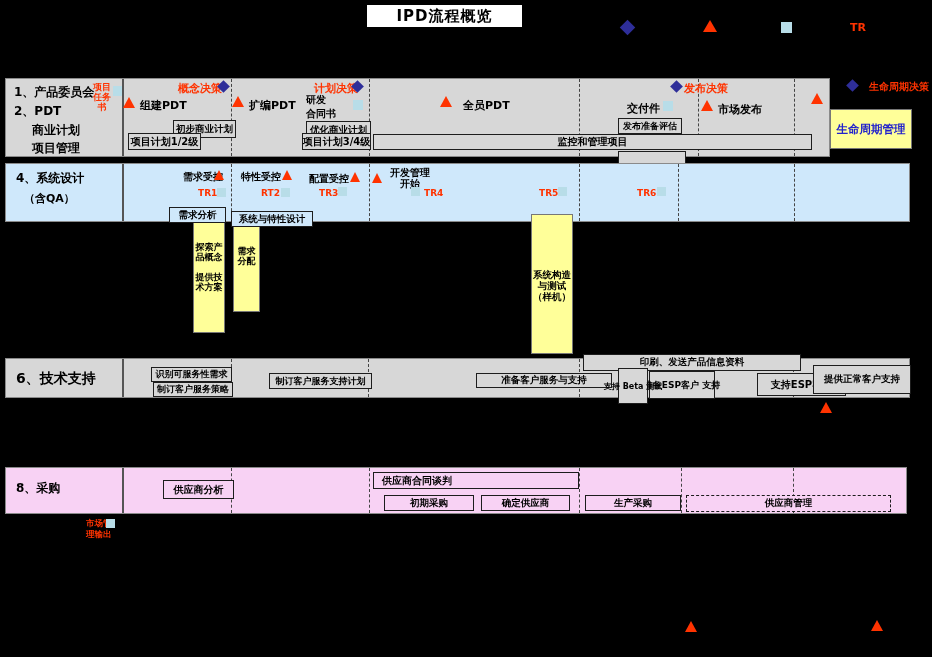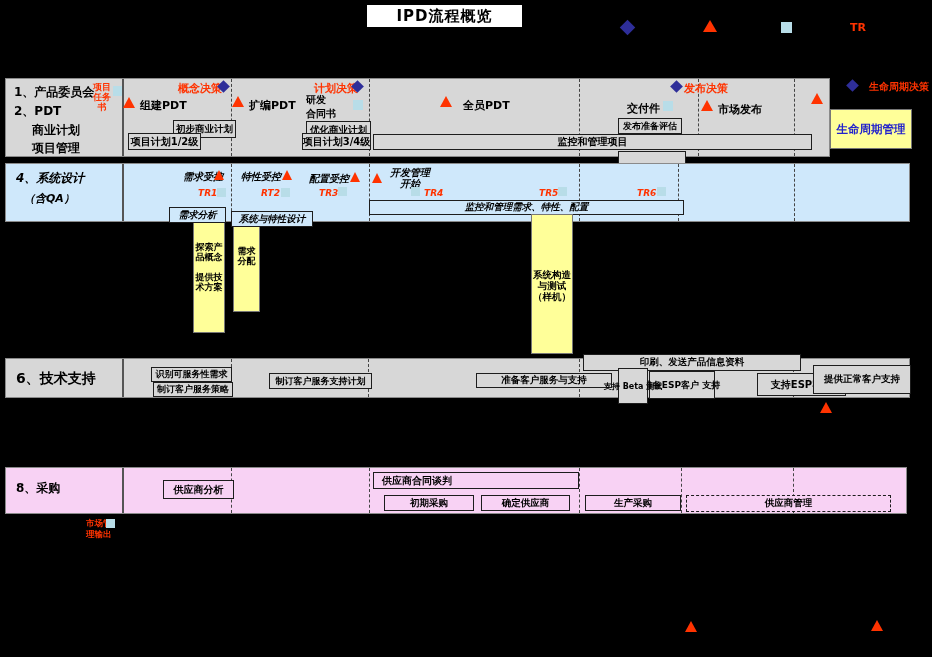--- a/index.html
+++ b/index.html
@@ -2,21 +2,21 @@
 <html><head>
 <meta charset="utf-8">
 <style>
   html,body{margin:0;padding:0;background:#000;}
   #canvas{position:relative;width:932px;height:657px;background:#000;overflow:hidden;
           font-family:"DejaVu Sans","Liberation Sans",sans-serif;font-weight:bold;color:#000;}
   .abs{position:absolute;}
   .pre{white-space:pre-line;}
   .band{position:absolute;border:1px solid #8a8a8a;}
   .gray{background:#d7d7d7;}
-  .blue{background:#cfe8fb;font-style:italic;}
+  .blue{background:#cfe8fb;}
   .pink{background:#f8d2f4;}
   .vline{position:absolute;top:0;bottom:0;width:0;border-left:2px solid #555;}
   .dash{position:absolute;top:0;bottom:0;width:0;border-left:1.5px dashed #444;}
   .gbox{position:absolute;background:#d7d7d7;border:1.5px solid #1d1d1d;display:flex;align-items:center;justify-content:center;white-space:nowrap;}
   .bbox{position:absolute;background:#cfe8fb;border:1.5px solid #1d1d1d;display:flex;align-items:center;justify-content:center;white-space:nowrap;}
   .pbox{position:absolute;background:#f8d2f4;border:1.5px solid #1d1d1d;display:flex;align-items:center;justify-content:center;white-space:nowrap;}
   .ybox{position:absolute;background:#ffff99;border:1px solid #777;}
   .tri{position:absolute;width:0;height:0;border-left:6px solid transparent;border-right:6px solid transparent;border-bottom:11px solid #ff3300;}
   .tri-s{position:absolute;width:0;height:0;border-left:5px solid transparent;border-right:5px solid transparent;border-bottom:10px solid #ff3300;}
   .diam{position:absolute;width:9px;height:9px;background:#2e2e99;transform:rotate(45deg);}
@@ -123,21 +123,20 @@
     <div class="abs pre" style="left:380px;top:3px;width:48px;text-align:center;font-size:10px;line-height:11px;">开发管理
 开始</div>
     <div class="sq-s" style="left:405px;top:23px;"></div>
     <div class="abs red" style="left:418px;top:24px;font-size:9px;">TR4</div>
 
     <div class="abs red" style="left:533px;top:24px;font-size:9px;">TR5</div>
     <div class="sq-s" style="left:552px;top:23px;"></div>
     <div class="abs red" style="left:631px;top:24px;font-size:9px;">TR6</div>
     <div class="sq-s" style="left:651px;top:23px;"></div>
 
-    <div class="bbox" style="left:363px;top:36px;width:313px;height:13px;font-size:9.5px;">监控和管理需求、特性、配置</div>
     <div class="bbox" style="left:163px;top:43px;width:55px;height:14px;font-size:9.5px;z-index:8;">需求分析</div>
     <div class="bbox" style="left:225px;top:47px;width:80px;height:14px;font-size:9.5px;z-index:8;">系统与特性设计</div>
   </div>
 
   <div class="ybox" style="left:193px;top:210px;width:30px;height:121px;z-index:5;">
     <div class="ylabel" style="top:31px;">探索产
 品概念</div>
     <div class="ylabel" style="top:61px;">提供技
 术方案</div>
   </div>

